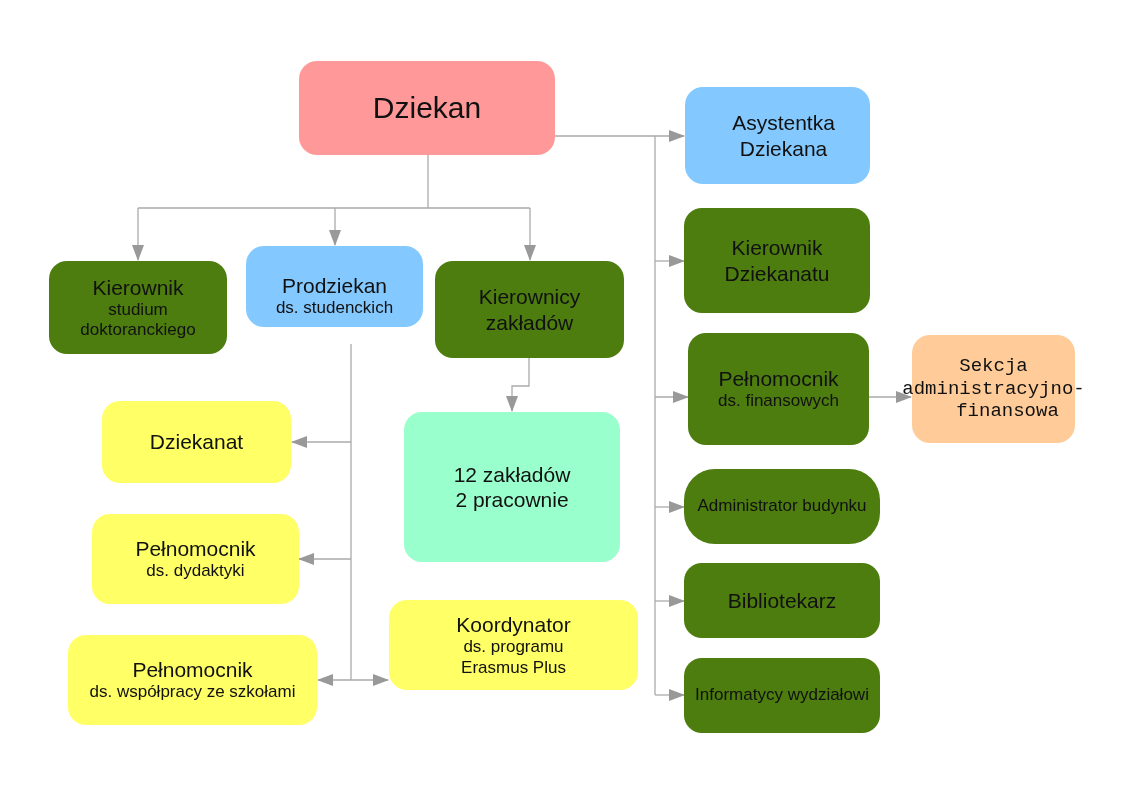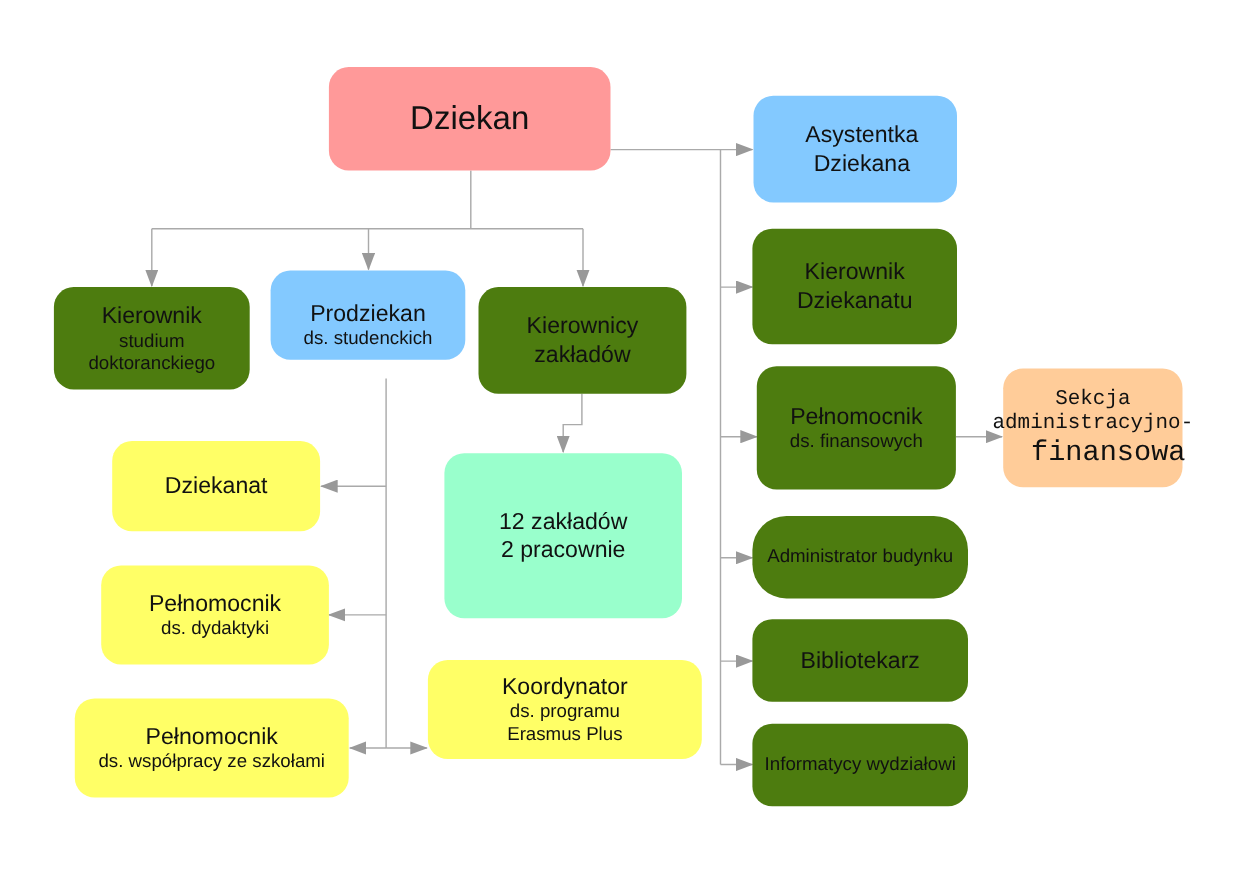--- a/index.html
+++ b/index.html
@@ -115,21 +115,21 @@
 </div>
 
 <div class="node c-blue" style="left:688px;top:333px;width:181px;height:112px;">
   <span class="t-main">Pełnomocnik</span>
   <span class="t-sub">ds. finansowych</span>
 </div>
 
 <div class="node c-orange" style="left:912px;top:335px;width:163px;height:108px;">
   <span class="t-sub" style="font-size:19px;">Sekcja</span>
   <span class="t-sub" style="font-size:19px;">administracyjno-</span>
-  <span class="t-sub" style="font-size:26px;margin-left:28px;">finansowa</span>
+  <span class="t-sub" style="font-size:19px;margin-left:28px;">finansowa</span>
 </div>
 
 <div class="node c-blue" style="left:684px;top:469px;width:196px;height:75px;border-radius:31px;">
   <span class="t-small">Administrator budynku</span>
 </div>
 
 <div class="node c-blue" style="left:684px;top:563px;width:196px;height:75px;">
   <span class="t-main">Bibliotekarz</span>
 </div>
 

